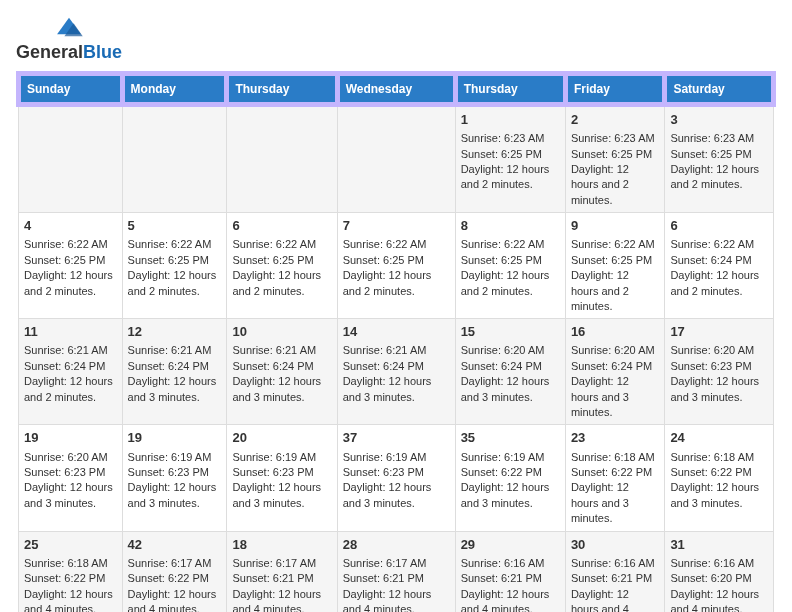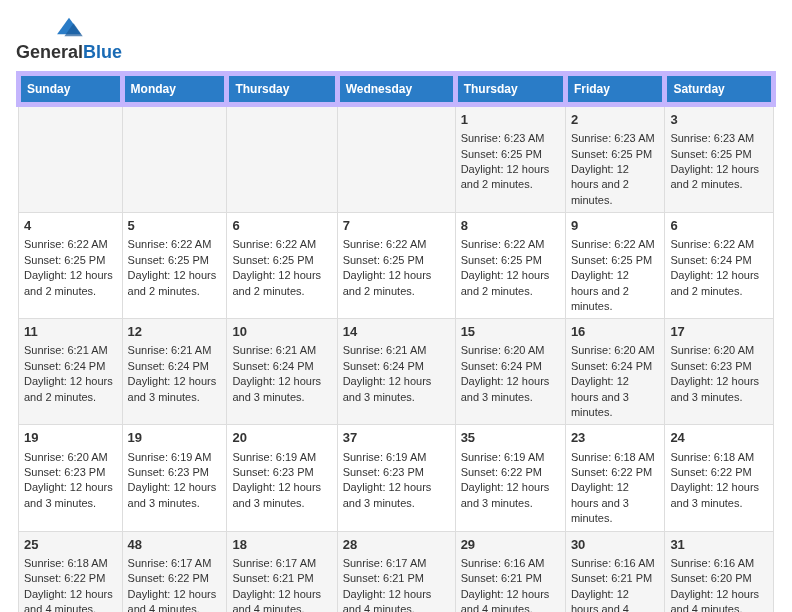--- a/index.html
+++ b/index.html
@@ -223,21 +223,21 @@
           <span class="day-number">24</span>
           <div class="day-info">Sunrise: 6:18 AM<br>Sunset: 6:22 PM<br>Daylight: 12 hours and 3 minutes.</div>
         </td>
       </tr>
       <tr>
         <td>
           <span class="day-number">25</span>
           <div class="day-info">Sunrise: 6:18 AM<br>Sunset: 6:22 PM<br>Daylight: 12 hours and 4 minutes.</div>
         </td>
         <td>
-          <span class="day-number">48</span>
+          <span class="day-number">42</span>
           <div class="day-info">Sunrise: 6:17 AM<br>Sunset: 6:22 PM<br>Daylight: 12 hours and 4 minutes.</div>
         </td>
         <td>
           <span class="day-number">18</span>
           <div class="day-info">Sunrise: 6:17 AM<br>Sunset: 6:21 PM<br>Daylight: 12 hours and 4 minutes.</div>
         </td>
         <td>
           <span class="day-number">28</span>
           <div class="day-info">Sunrise: 6:17 AM<br>Sunset: 6:21 PM<br>Daylight: 12 hours and 4 minutes.</div>
         </td>

